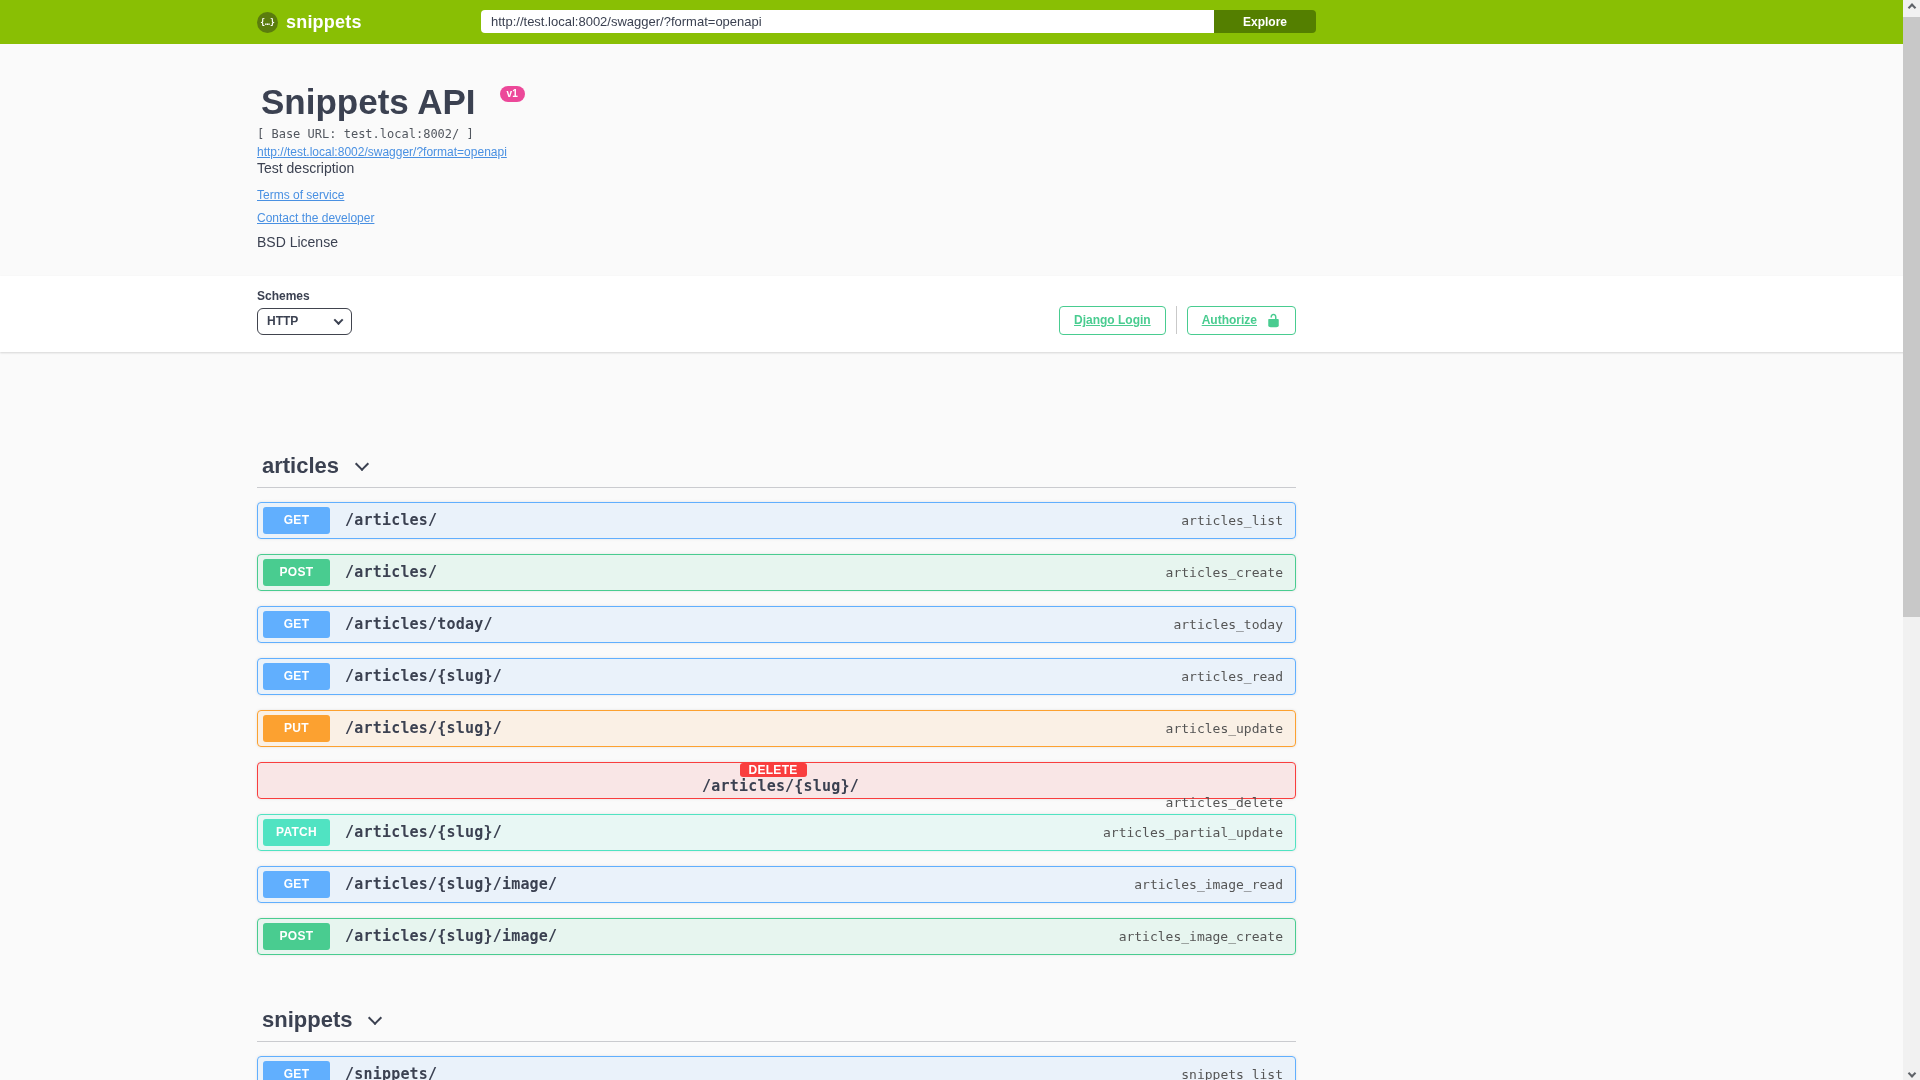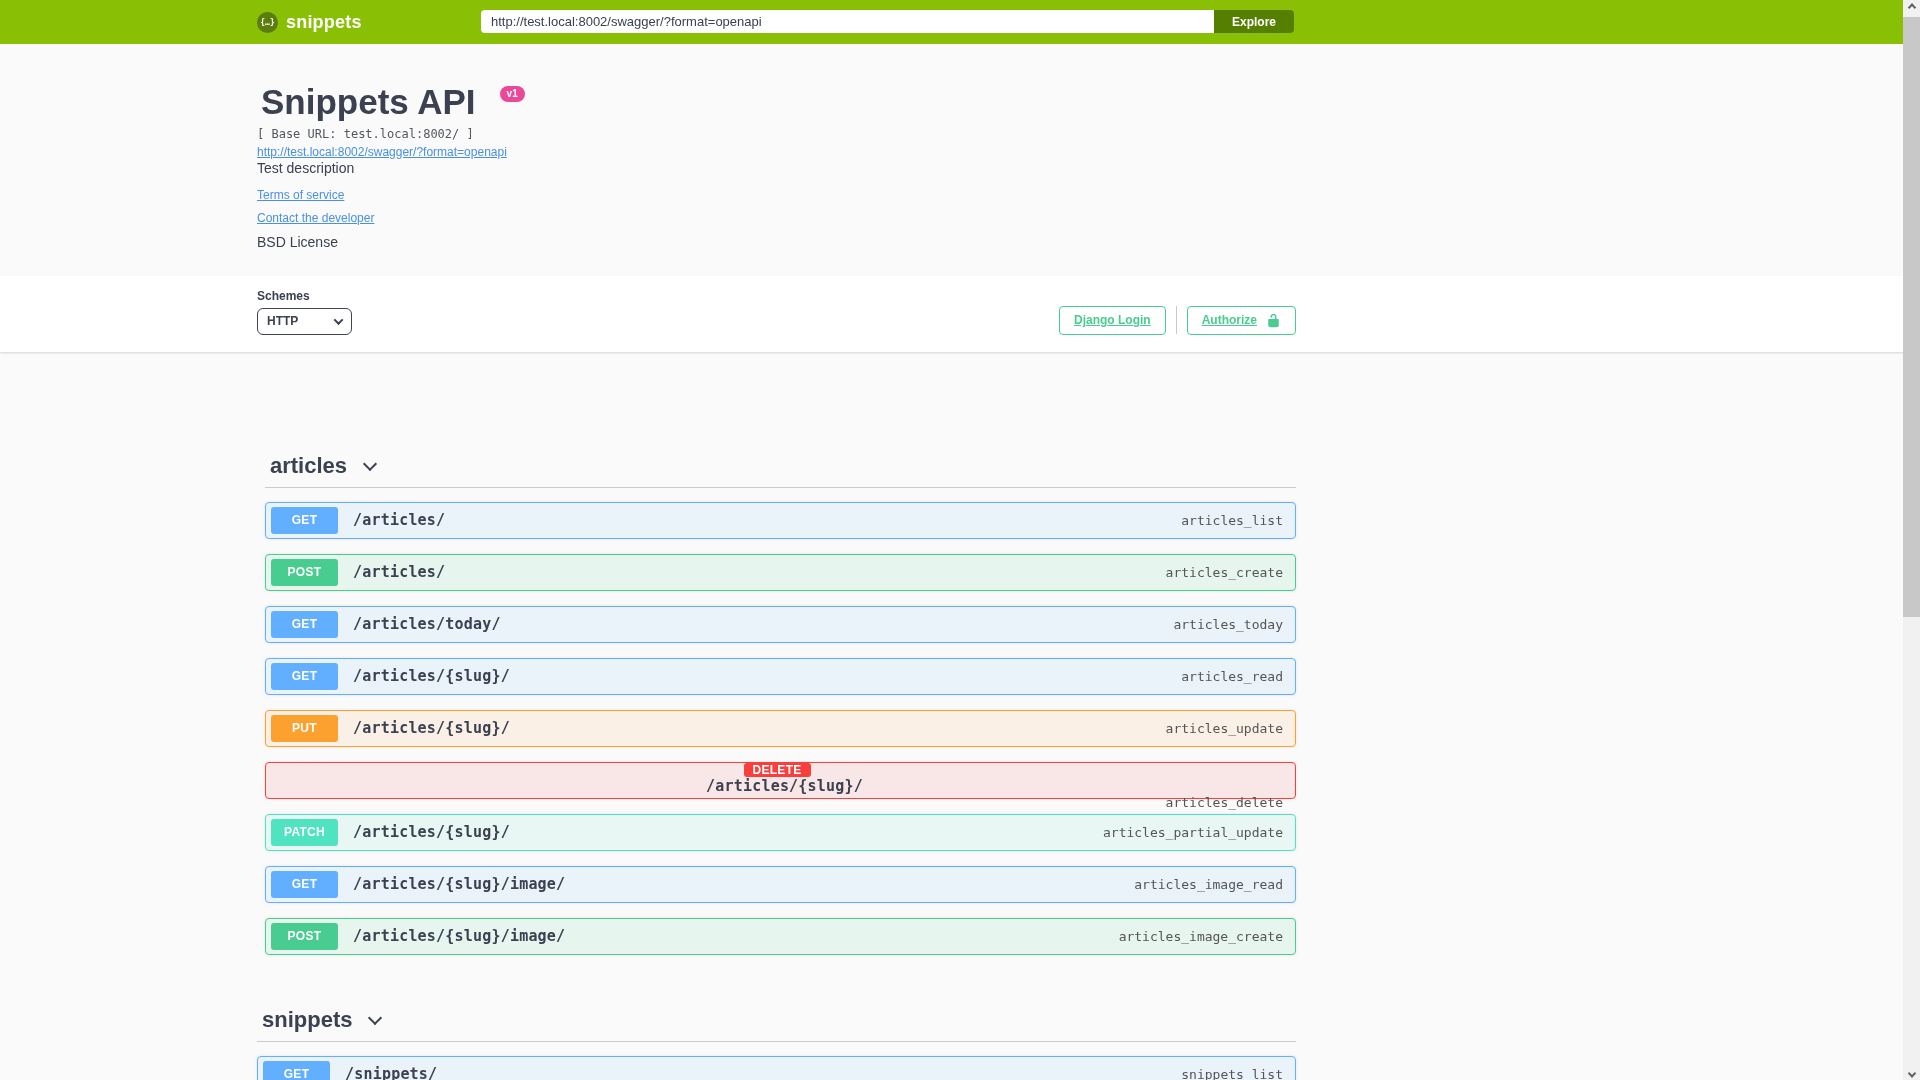--- a/index.html
+++ b/index.html
@@ -26,21 +26,21 @@
     font-family: "DejaVu Sans Mono", monospace; font-size: 8px; font-weight: bold;
   }
   .logo-text { color: #fff; font-weight: bold; font-size: 18px; letter-spacing: .2px; }
   .url-group { position: absolute; left: 481px; top: 10px; display: flex; }
   .url-input {
     width: 733px; height: 23px; border: none; outline: none;
     border-radius: 4px 0 0 4px; padding: 0 10px;
     font-family: "Liberation Sans", sans-serif; font-size: 13px; color: #3b4151;
   }
   .explore-btn {
-    width: 80px; height: 23px; border: none; border-radius: 0 4px 4px 0;
+    width: 102px; height: 23px; border: none; border-radius: 0 4px 4px 0;
     background: #547f00; color: #fff; font-weight: bold; font-size: 12px;
     font-family: "Liberation Sans", sans-serif; cursor: pointer;
   }
 
   
   .info { padding: 36px 0 26px 257px; }
   .api-title {
     margin: 4px; font-size: 35px; line-height: 1.05; font-weight: 700; color: #3b4151;
     display: inline-flex; align-items: flex-start; gap: 24px;
   }
@@ -87,21 +87,21 @@
   .auth-btn {
     height: 29px; padding: 0 14px; background: transparent; cursor: pointer;
     border: 1.5px solid #49cc90; border-radius: 4px; color: #49cc90;
     font-family: "Liberation Sans", sans-serif; font-size: 12px; font-weight: bold;
     display: inline-flex; align-items: center; gap: 9px; text-decoration: underline;
   }
   .auth-divider { width: 1px; height: 28px; background: #c9c9c9; margin: 0 10px; }
 
   
   .section { }
-  .section.first { margin-top: 93px; margin-left: 8px; }
+  .section.first { margin-top: 93px; }
   .section.later { margin-top: 44px; }
   .tag-header {
     margin: 0; padding: 8px 5px; cursor: pointer;
     display: flex; align-items: center; gap: 18px;
     font-size: 22px; font-weight: bold; color: #3b4151;
     border-bottom: 1px solid rgba(59,65,81,.25);
   }
   .tag-chev {
     width: 10px; height: 10px; margin-top: -4px;
     border-left: 2px solid #3b4151; border-top: 2px solid #3b4151;

